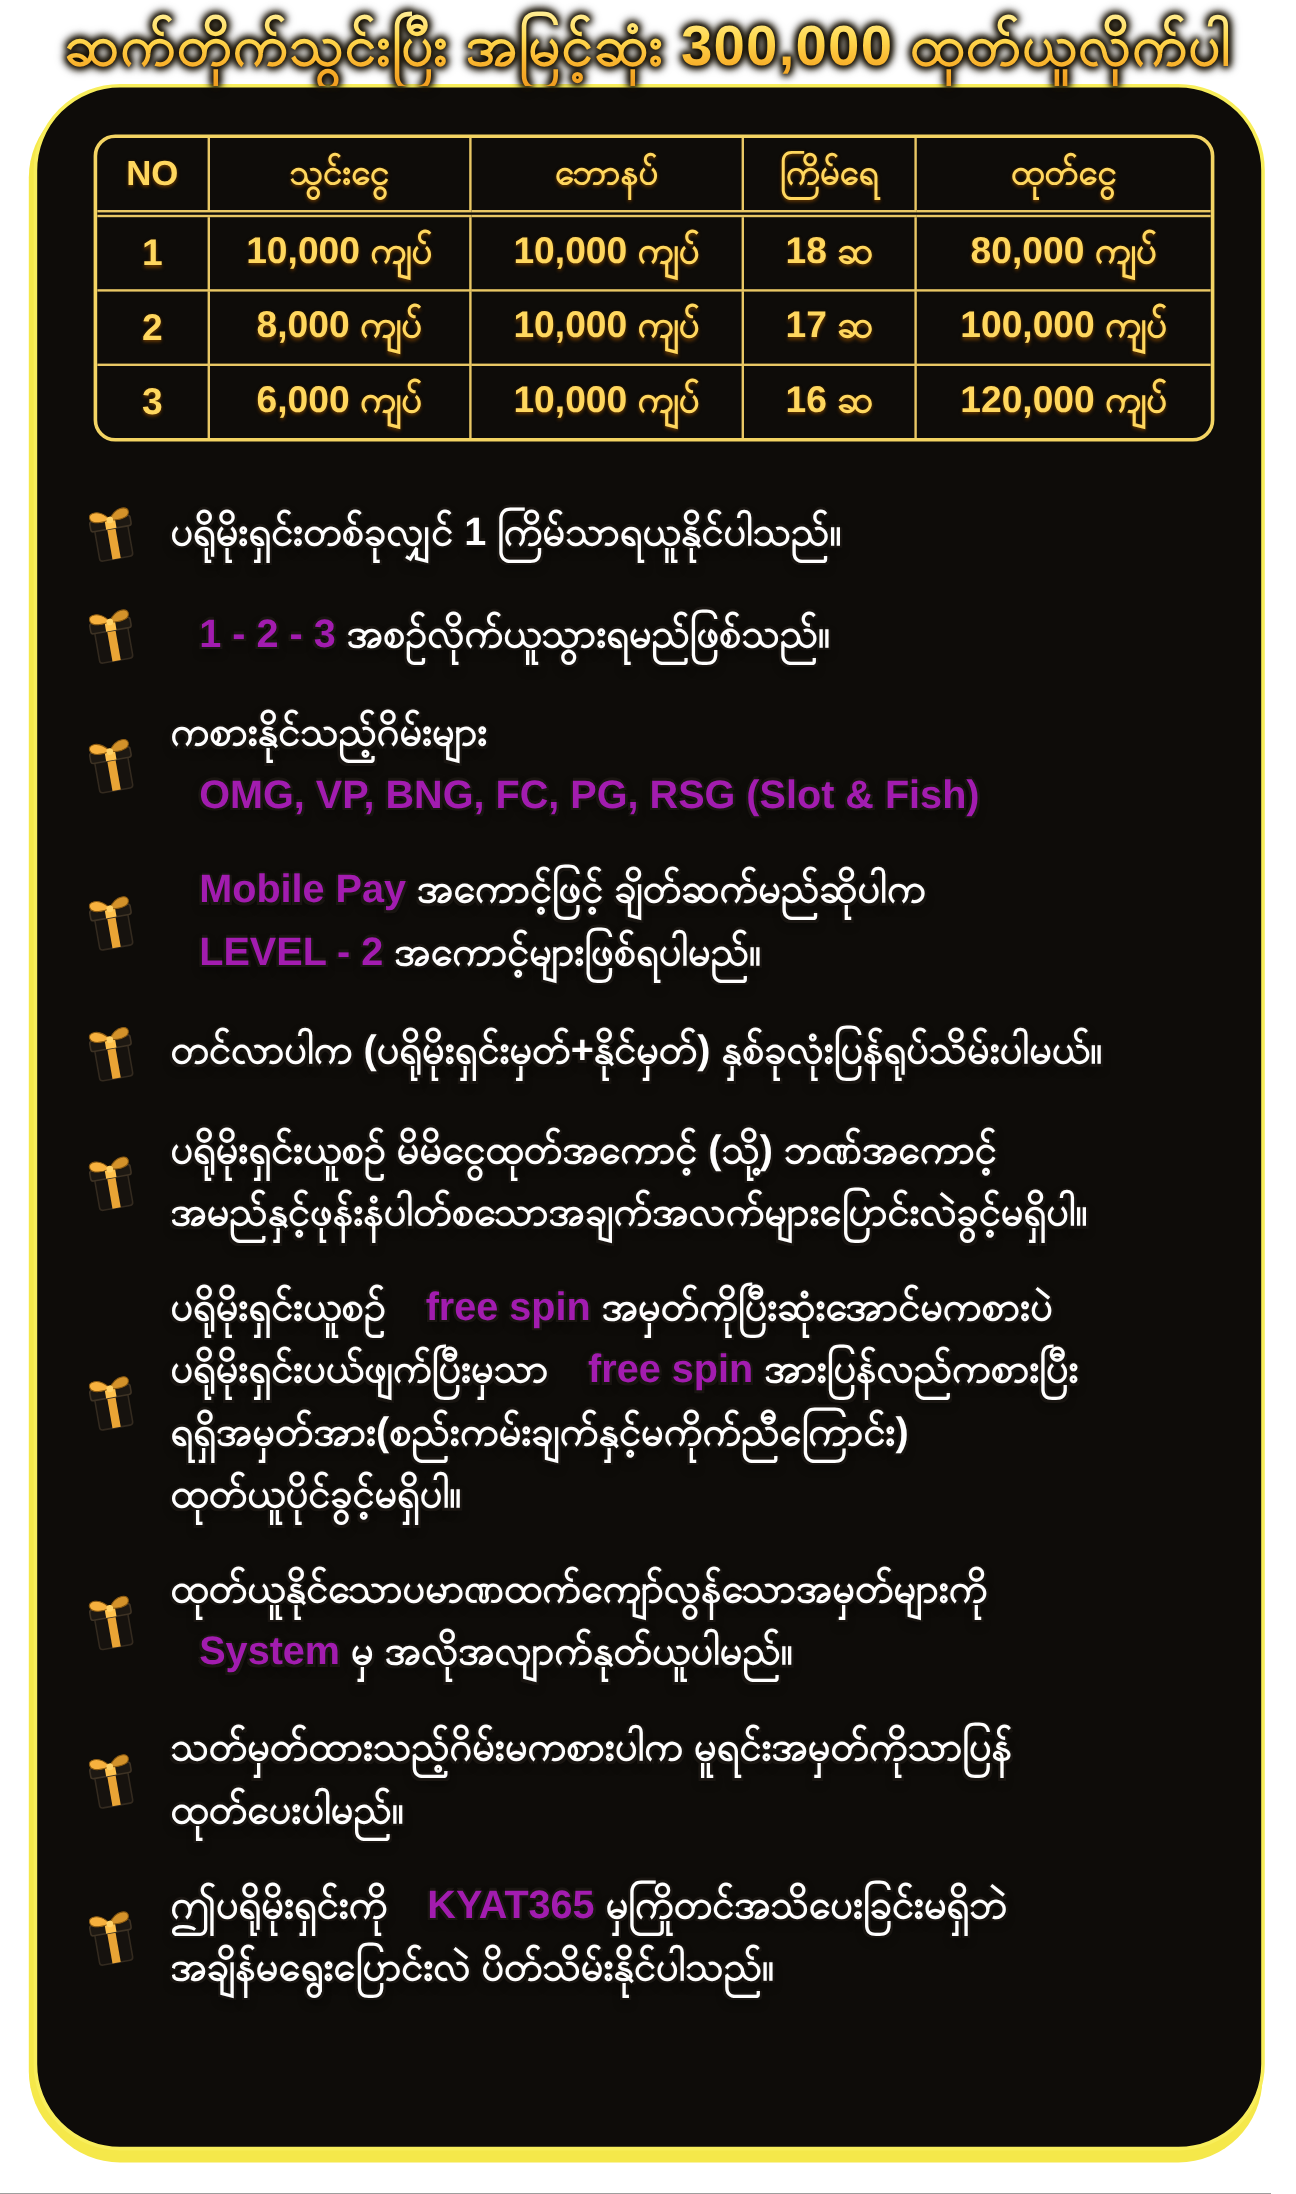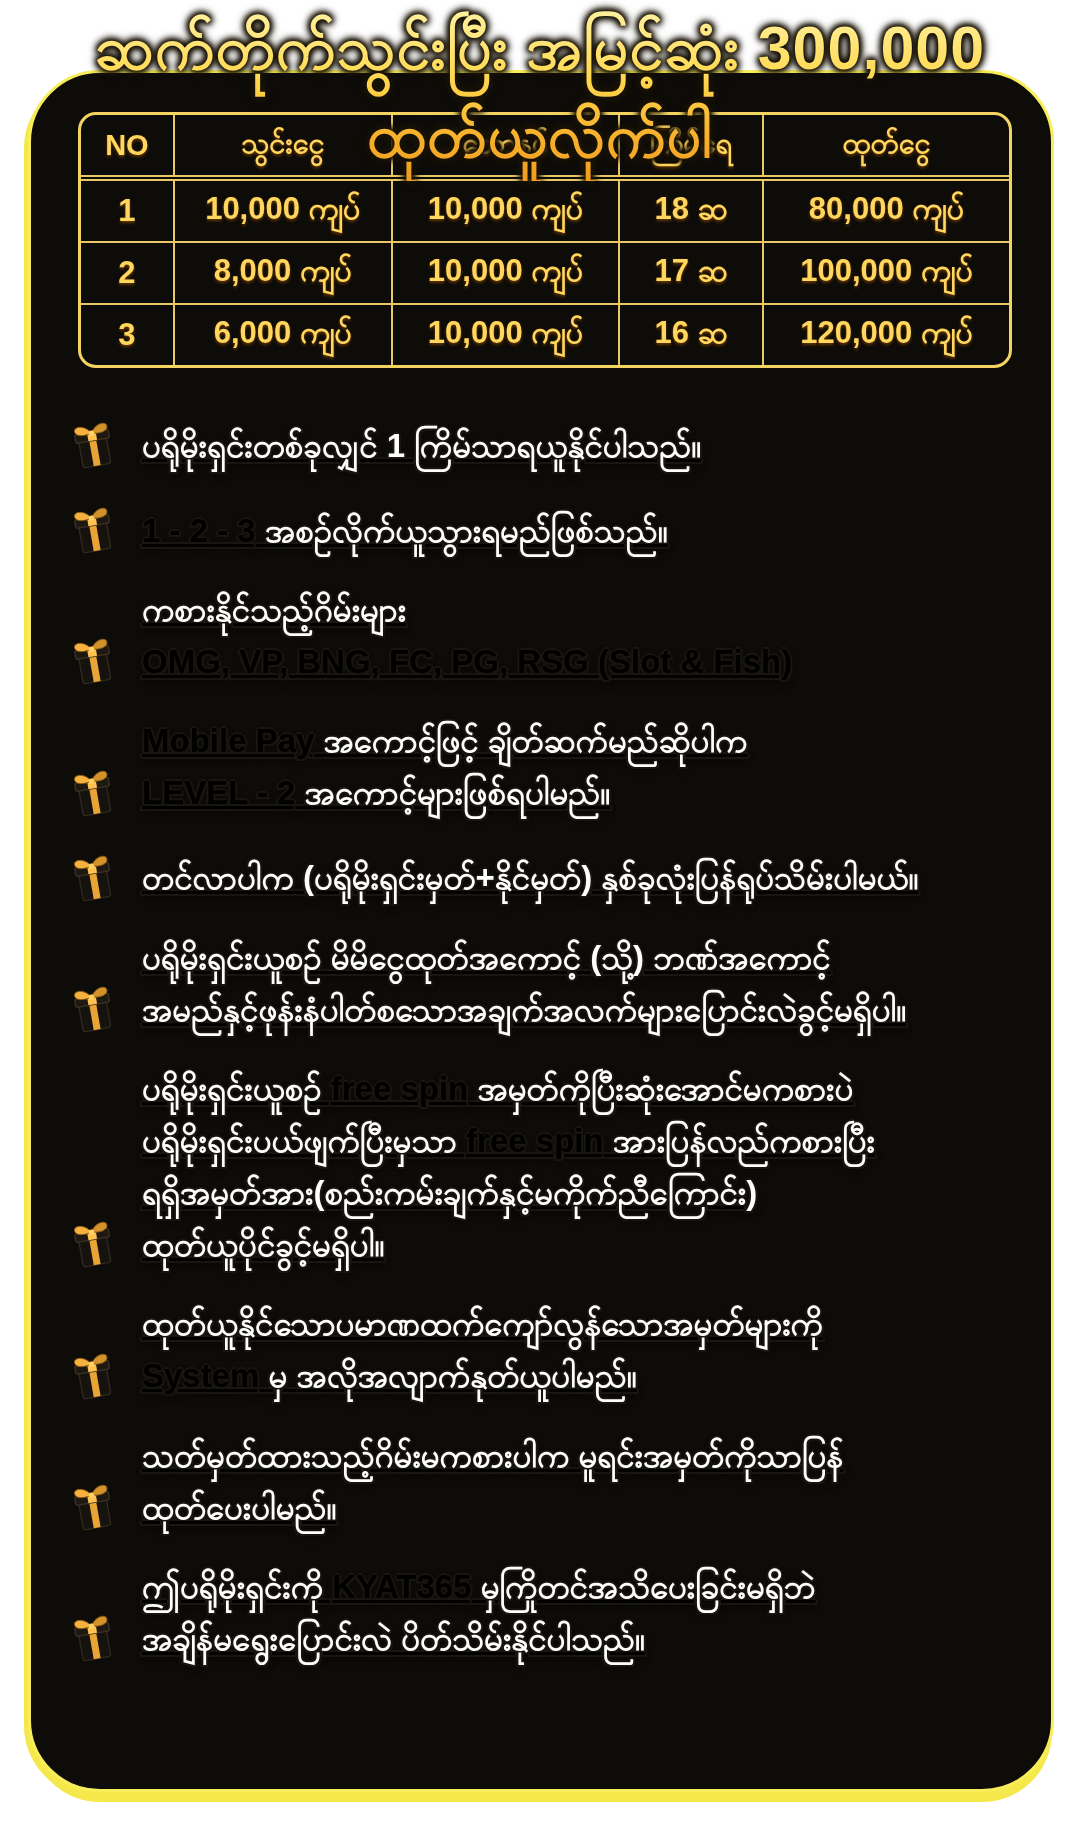--- a/index.html
+++ b/index.html
@@ -11,21 +11,21 @@
   .frame{
     position:absolute;left:28px;top:70px;width:1020px;height:1716px;
     background:#0e0c09;border:3px solid #f8ee5b;border-radius:72px;
     box-shadow:0 12px 0 -2px #f5e84a, -6px 6px 0 -2px #f5e84a;
   }
   
   .banner{
     position:absolute;top:4px;left:0;width:100%;text-align:center;z-index:5;
   }
   .banner .title-text{
-    display:inline-block;font-size:61px;font-weight:bold;letter-spacing:1px;
+    display:inline-block;font-size:47px;font-weight:bold;letter-spacing:1px;
     background:linear-gradient(180deg,#fff3a6 0%,#ffd84e 42%,#f9b32d 72%,#ef9c1f 100%);
     -webkit-background-clip:text;background-clip:text;color:transparent;
     filter:drop-shadow(0 0 3px #191307) drop-shadow(0 0 3px #191307) drop-shadow(0 0 2px #191307);
     line-height:1.45;
   }
   
   .table-wrap{
     position:absolute;left:78px;top:112px;width:928px;z-index:4;
     border:3px solid #f3d463;border-radius:18px;overflow:hidden;background:#0e0c09;
   }
@@ -42,29 +42,29 @@
   .gold{
     color:#ffd75e;font-weight:bold;font-size:31px;
     text-shadow:0 2px 3px rgba(140,75,0,.65), 0 0 2px rgba(60,35,0,.8);
   }
   table.promo th .gold{font-size:29px;margin-top:36px;}
   
   .rules{
     position:absolute;left:66px;top:414px;width:960px;z-index:4;
     display:flex;flex-direction:column;gap:27px;
   }
-  .rule{display:flex;align-items:flex-end;gap:20px;text-decoration:underline;}
+  .rule{display:flex;align-items:center;gap:20px;}
   .rule .gift{flex:0 0 56px;width:56px;height:56px;margin-top:2px;}
   .rule .lines{flex:1;min-width:0;}
   .rule .line{
     color:#ffffff;font-weight:bold;font-size:33px;line-height:1.58;
     text-shadow:-2px 0 0 #191511,2px 0 0 #191511,0 -2px 0 #191511,0 2px 0 #191511,
                  2px 2px 0 #191511,-2px 2px 0 #191511,0 4px 7px rgba(0,0,0,.55);
   }
-  .rule .line .hl{color:#000000;}
+  .rule .line .hl{color:#a21caf;margin-left:24px;}
 </style>
 </head>
 <body>
 
 <div class="frame"></div>
 
 <div class="banner">
   <span class="title-text">ဆက်တိုက်သွင်းပြီး အမြင့်ဆုံး 300,000 ထုတ်ယူလိုက်ပါ</span>
 </div>
 

